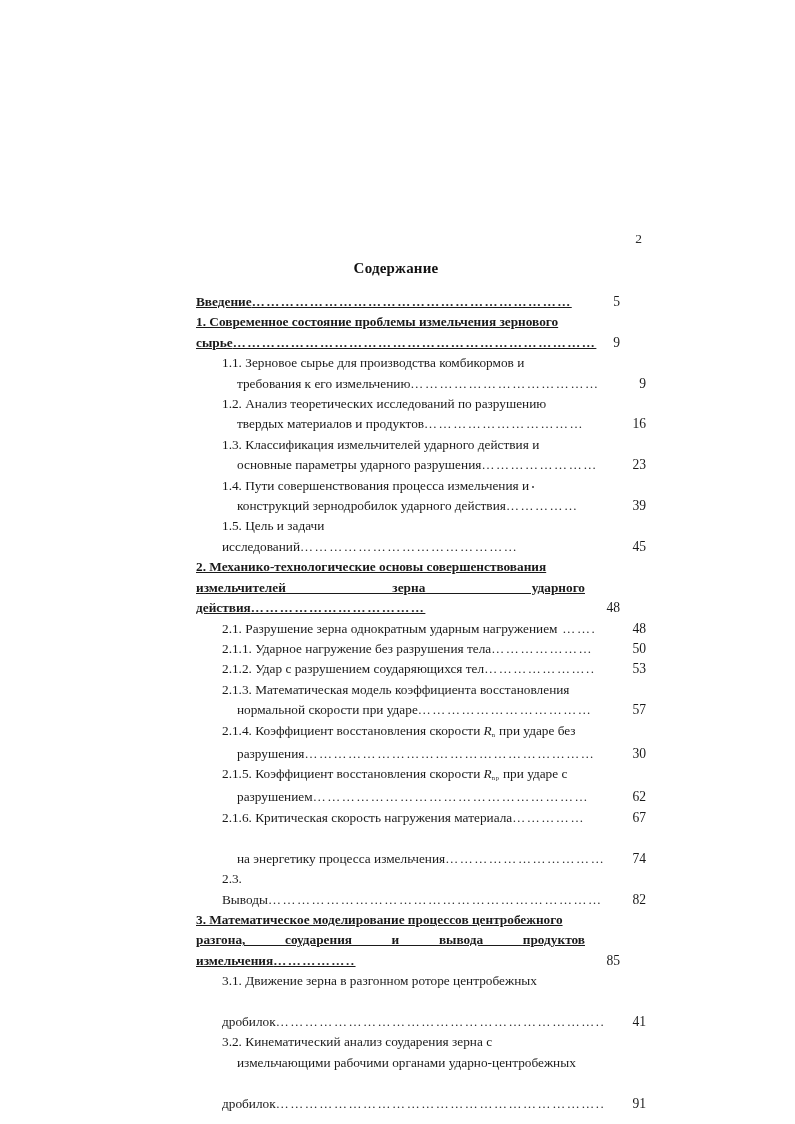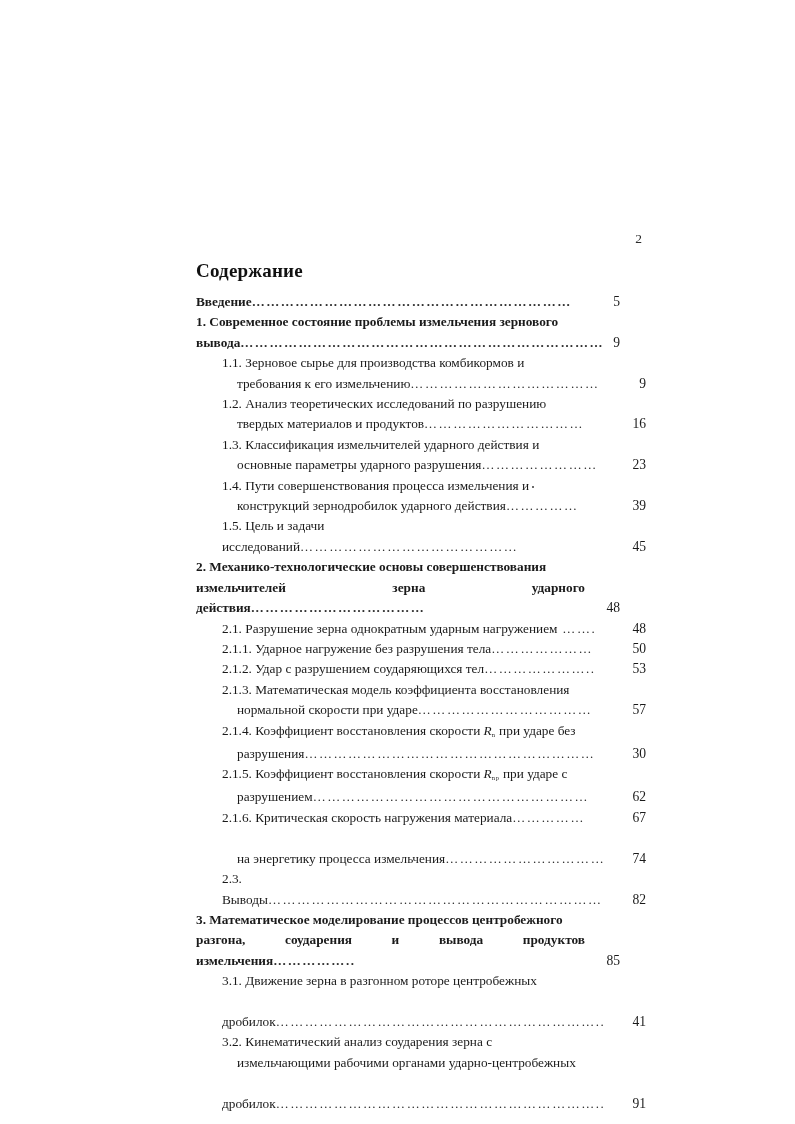--- a/index.html
+++ b/index.html
@@ -24,21 +24,22 @@
     left:0;top:231px;width:642px;
     text-align:right;
     font-size:13.5px;
     color:#2b2b2b;
   }
 
   
   .doc-title{
     position:absolute;
     left:196px;top:260px;width:400px;
-    font-size:19px;
+    text-align:center;
+    font-size:15px;
     font-weight:bold;
     letter-spacing:.2px;
     color:#111;
   }
 
   
   .toc{
     position:absolute;
     left:196px;
     top:292px;
@@ -63,21 +64,21 @@
     flex:0 0 35px;
     width:35px;
     text-align:right;
     font-size:13.6px;
     line-height:20.4px;
     color:#1a1a1a;
     padding-bottom:0px;
   }
 
   
-  .lvl0 > .toc-text{ font-weight:bold; padding-left:0px; }
+  .lvl0 > .toc-text{ font-weight:bold; padding-left:0px;text-decoration:underline; }
   .lvl1 > .toc-text{ font-weight:normal; padding-left:26px; }
 
   
   .entry-body{ margin:0; }
   .lvl1 .entry-body{ text-indent:0; }
 
   
   .just{ text-align:justify; text-align-last:left; }
 
   
@@ -114,21 +115,21 @@
 
   <div class="toc" id="toc-root">
       <div class="toc-entry lvl0">
         <div class="toc-text">
           <p class="entry-body"><span>Введение</span><span class="leader">…………………………………………………………</span></p>
         </div>
         <div class="toc-page">5</div>
       </div>
       <div class="toc-entry lvl0">
         <div class="toc-text">
-          <p class="entry-body"><span>1. Современное состояние проблемы измельчения зернового</span><br><span>вывода</span><span class="leader">…………………………………………………………………</span></p>
+          <p class="entry-body"><span>1. Современное состояние проблемы измельчения зернового</span><br><span>сырье</span><span class="leader">…………………………………………………………………</span></p>
         </div>
         <div class="toc-page">9</div>
       </div>
       <div class="toc-entry lvl1">
         <div class="toc-text">
           <p class="entry-body"><span>1.1. Зерновое сырье для производства комбикормов и</span><br><span class="ind"></span><span>требования к его измельчению</span><span class="leader">…………………………………</span></p>
         </div>
         <div class="toc-page">9</div>
       </div>
       <div class="toc-entry lvl1">

